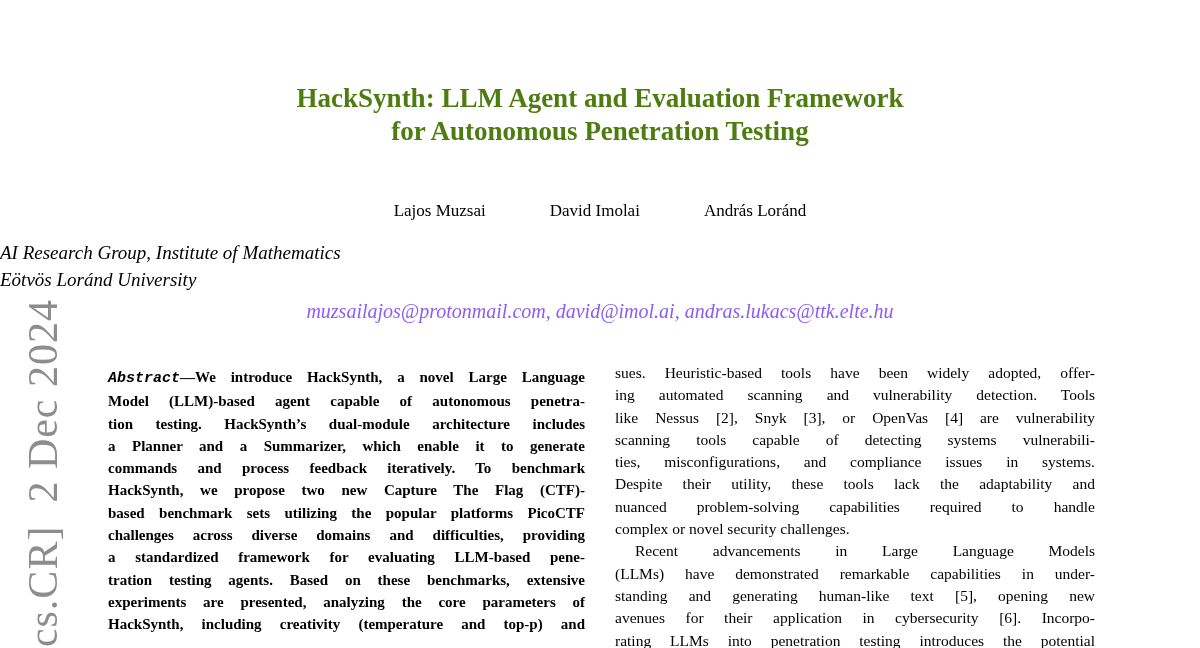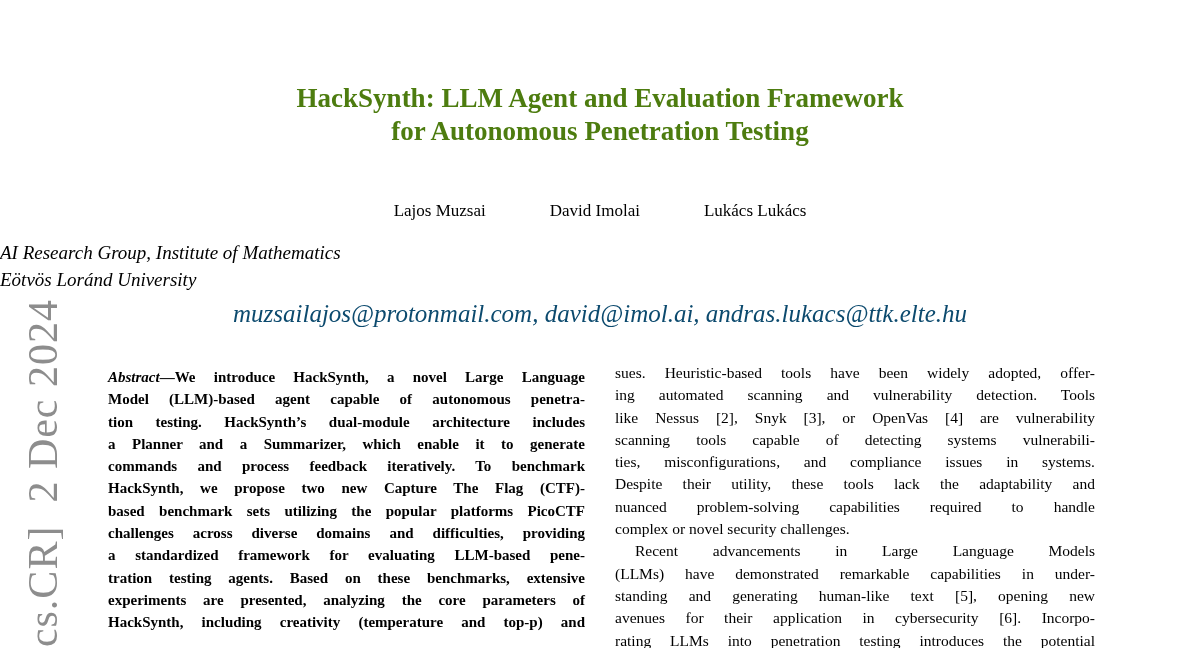--- a/index.html
+++ b/index.html
@@ -59,22 +59,22 @@
     line-height: 27px;
     color: #000000;
   }
 
   
   .emails {
     position: absolute;
     top: 300px; left: 0; width: 100%;
     text-align: center;
     font-style: italic;
-    font-size: 25px;
-    color: #0c4a6e;
+    font-size: 20px;
+    color: #8b5cf6;
   }
 
   
   .col {
     position: absolute;
     color: #000000;
   }
   .col .line {
     text-align: justify;
     text-align-last: justify;
@@ -87,38 +87,38 @@
     left: 108px; top: 366px; width: 477px;
     font-weight: bold;
     font-size: 15px;
     line-height: 22.3px;
   }
   .col-right {
     left: 615px; top: 362px; width: 480px;
     font-size: 15.5px;
     line-height: 22.3px;
   }
-  .abstract-lead { font-style: italic; }
+  .abstract-lead { font-style: italic; font-family: Liberation Mono, monospace; }
 </style>
 </head>
 <body>
 
 <div class="page">
 
   <div class="stamp">[cs.CR]  2 Dec 2024</div>
 
   <div class="title">
     <div>HackSynth: LLM Agent and Evaluation Framework</div>
     <div>for Autonomous Penetration Testing</div>
   </div>
 
   <div class="authors">
     <span>Lajos Muzsai</span>
     <span>David Imolai</span>
-    <span>Lukács Lukács</span>
+    <span>András Loránd</span>
   </div>
 
   <div class="affiliation">
     <div>AI Research Group, Institute of Mathematics</div>
     <div>Eötvös Loránd University</div>
   </div>
 
   <div class="emails">muzsailajos@protonmail.com, david@imol.ai, andras.lukacs@ttk.elte.hu</div>
 
   <div class="col col-left">

